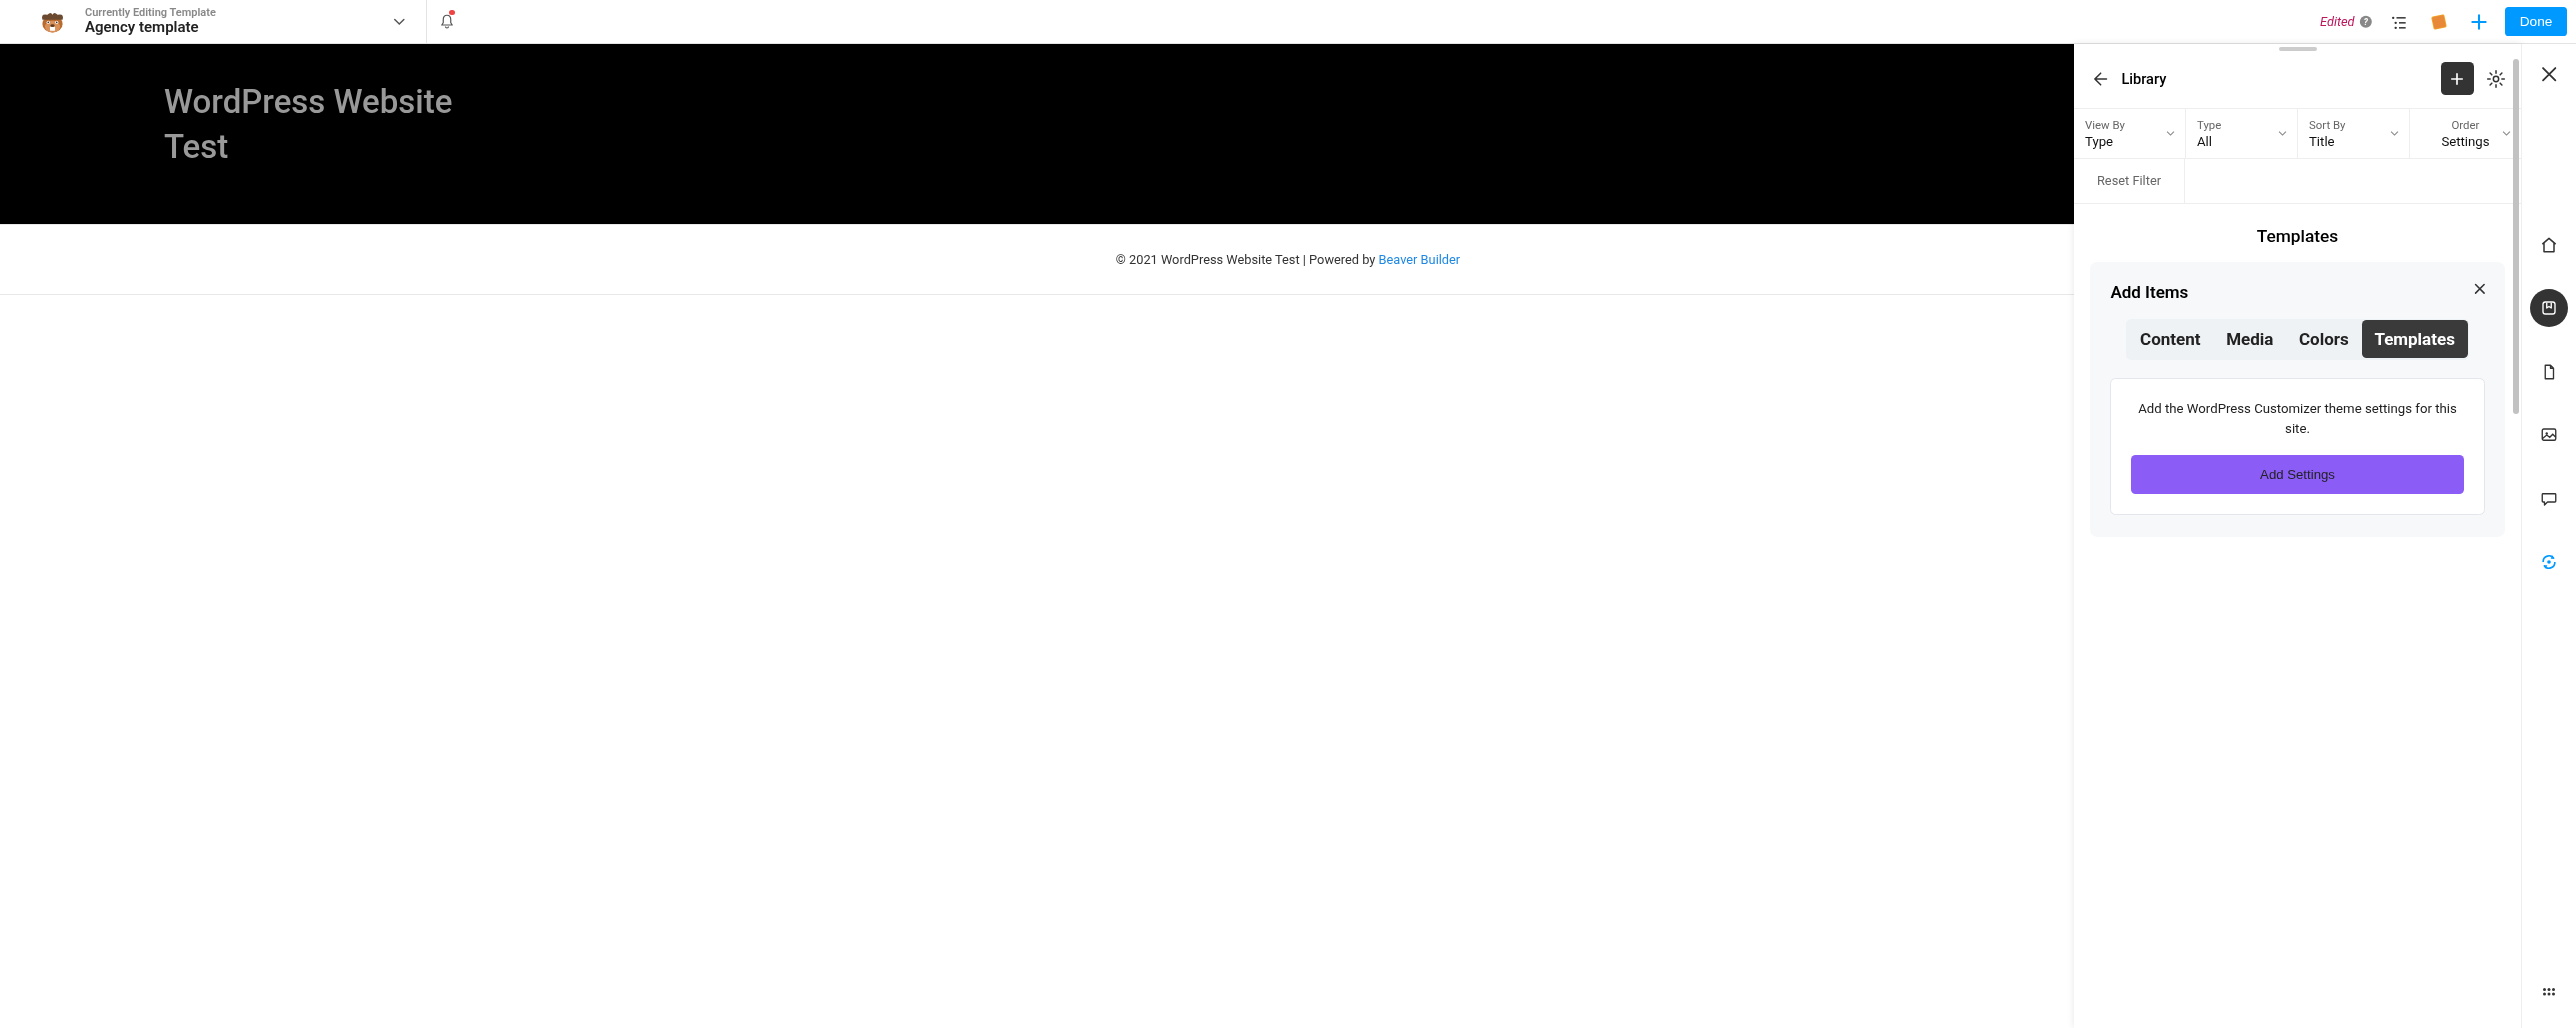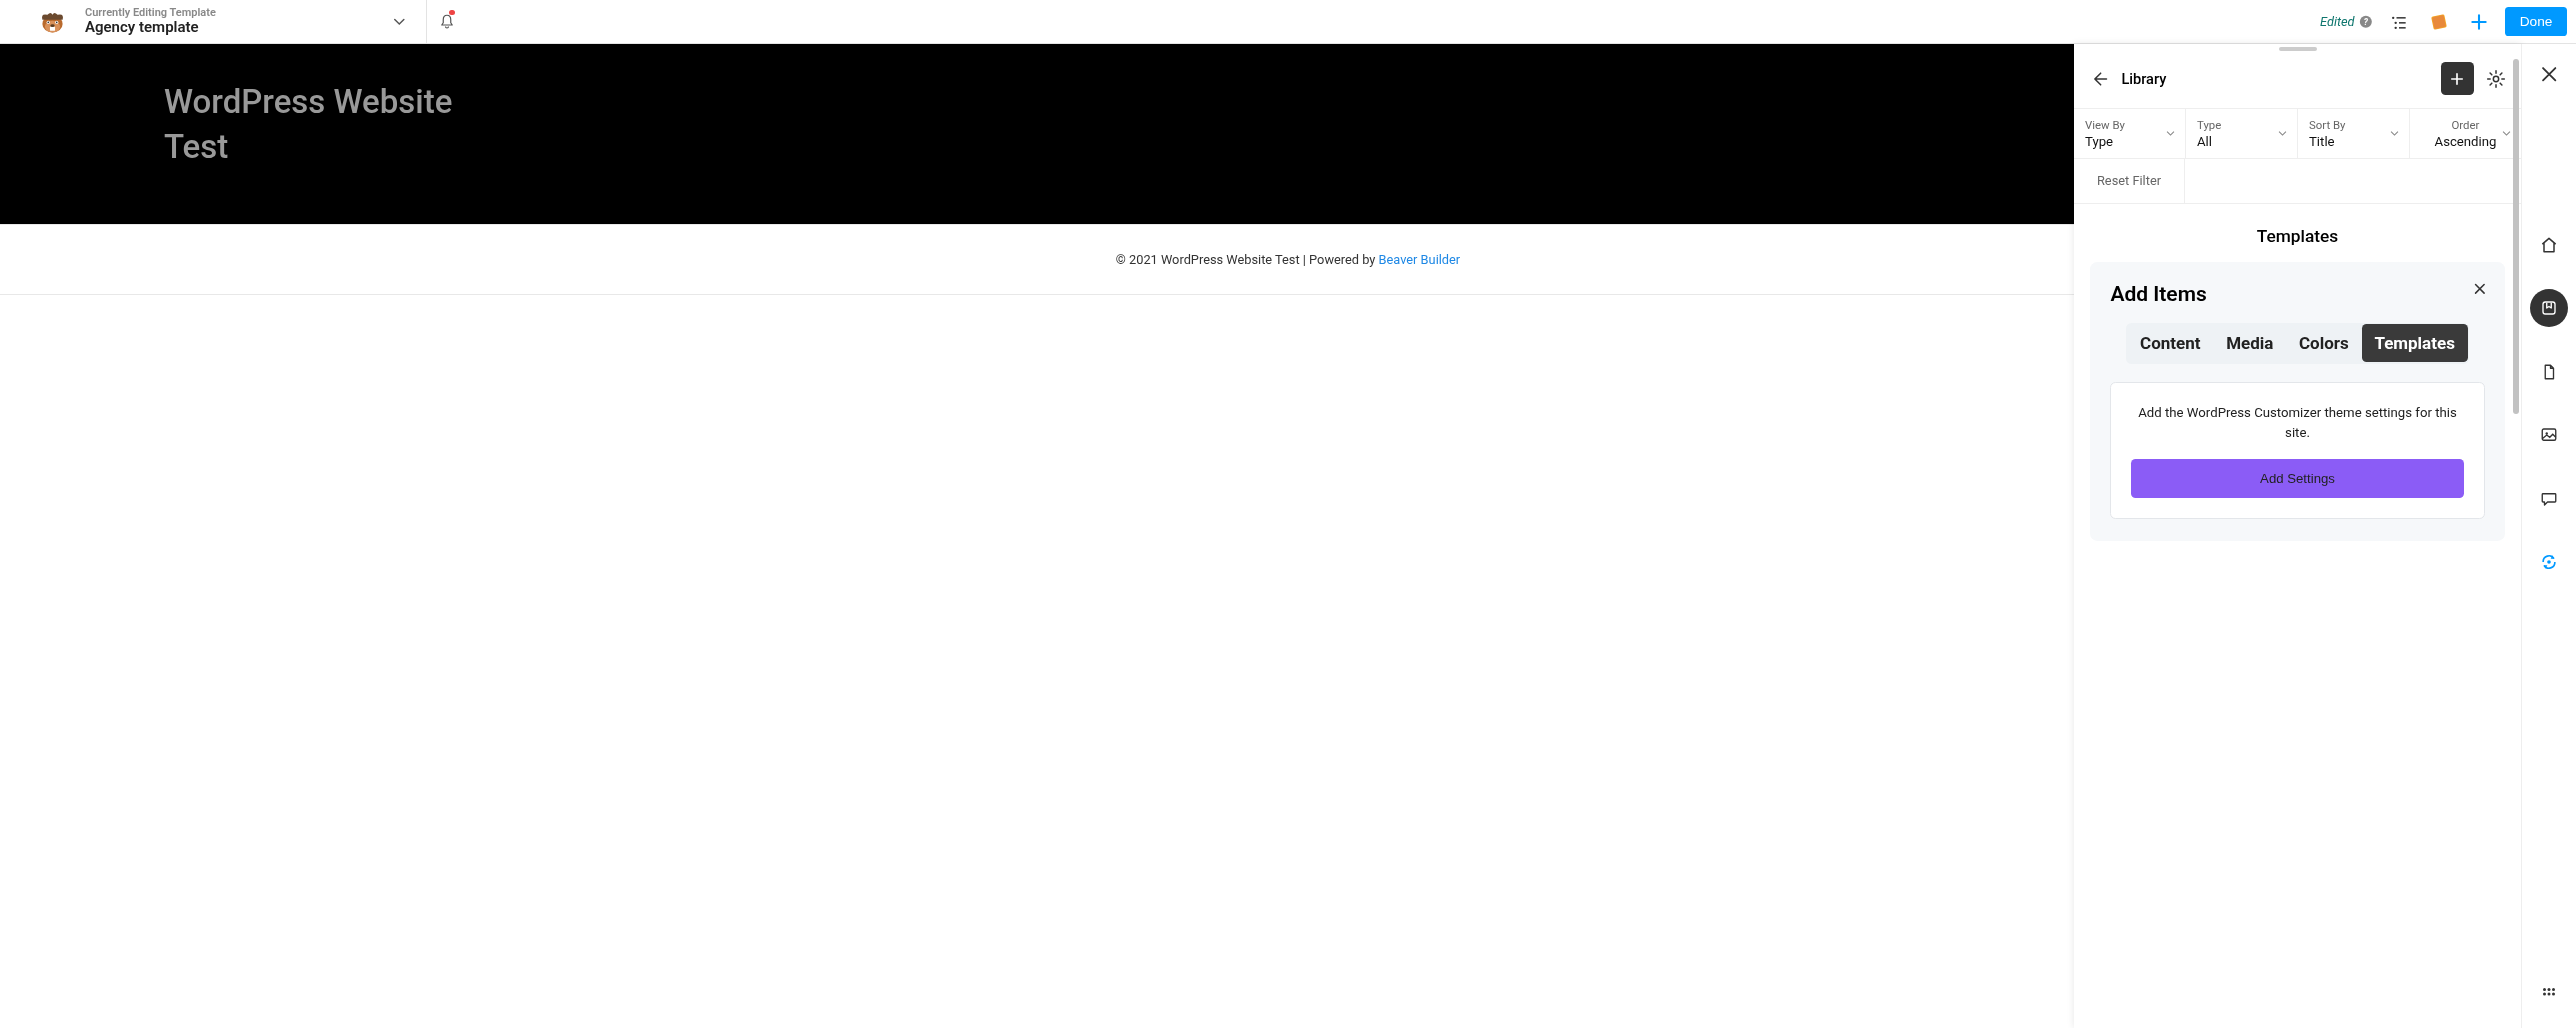--- a/index.html
+++ b/index.html
@@ -14,21 +14,21 @@
 .title-block { display: flex; flex-direction: column; line-height: 1.1; }
 .title-kicker { font-size: 11px; color: #888; font-weight: 600; }
 .title-main { font-size: 15px; font-weight: 600; color: #222; }
 .chevron-btn { width: 36px; height: 44px; display:flex; align-items:center; justify-content:center; color:#555; cursor:pointer; }
 .divider-v { width: 0.9px; height: 44px; background: #e3e3e3; }
 .bell-btn { width: 40px; height: 44px; display:flex; align-items:center; justify-content:center; position:relative; cursor:pointer; }
 .bell-dot { position:absolute; top:10px; right:12px; width:5.5px; height:5.5px; background:#e44; border-radius:50%; }
 
 .topbar-spacer { flex:1; }
 .topbar-right { display:flex; align-items:center; gap: 12.8px; padding-right: 9px; }
-.edited-label { font-style: italic; color:#0f766e; font-size:12.8px; display:flex; align-items:center; gap:4.6px; }
+.edited-label { font-style: italic; color:#be185d; font-size:12.8px; display:flex; align-items:center; gap:4.6px; }
 .icon-btn { width: 27px; height: 27px; display:flex; align-items:center; justify-content:center; cursor:pointer; color:#333; }
 .plus-btn svg path { stroke:#0099ff; }
 .done-btn { background:#0099ff; color:#fff; border:none; border-radius:3.6px; padding: 7.3px 14.6px; font-size:13.7px; font-weight:500; cursor:pointer; }
 
 
 .workspace { flex:1; display:flex; position:relative; background: #f0f0f0; }
 .canvas { flex:1; background: #fff; overflow:auto; position:relative; }
 
 .page-section { background:#000000; padding: 36px 0 55px 164px; border-bottom: 0.9px solid #e8e8e8; }
 .page-heading { font-size: 33px; font-weight: 500; color: #999; line-height:1.35; }
@@ -52,21 +52,21 @@
 .filter-label { font-size:11.4px; color:#666; }
 .filter-value { font-size:13.2px; color:#111; margin-top:1.8px; }
 .filter-chevron { position:absolute; right:9px; top:50%; transform:translateY(-50%); color:#888; }
 
 .lib-reset-row { display:flex; border-bottom:0.9px solid #eee; }
 .reset-cell { padding:14.6px 18px; font-size:12.8px; color:#666; border-right:0.9px solid #eee; cursor:pointer; flex: 0 0 auto; width: 111px; text-align:center; }
 
 .lib-section-title { text-align:center; font-size:17.3px; font-weight:500; padding: 22px 0 16.4px; }
 
 .add-items-card { margin: 0 16.4px 18px; background:#f6f8fa; border-radius:7.3px; padding: 20px 20px 22px; position:relative; }
-.add-items-title { font-size:21px; font-weight:600; margin-bottom:16.4px; }
+.add-items-title { font-size:17px; font-weight:600; margin-bottom:16.4px; }
 .add-items-close { position:absolute; top:20px; right:18px; cursor:pointer; }
 .seg-row { display:flex; gap:0; justify-content:center; margin-bottom:18px; background:#eef2f5; border-radius:5.5px; padding:1.8px; width:fit-content; margin-left:auto; margin-right:auto;}
 .seg-item { padding: 9px 12.8px; font-size:17px; color:#222; cursor:pointer; border-radius:4.6px;font-weight:bold; }
 .seg-item.active { background:#3a3a3a; color:#fff; }
 .settings-box { background:#fff; border:0.9px solid #e3e6ea; border-radius:5.5px; padding: 20px; text-align:center; }
 .settings-desc { font-size:13.2px; color:#222; line-height:1.5; margin-bottom:16.4px; }
 .add-settings-btn { display:block; width:100%; background:#8b5cf6; border:none; border-radius:4.6px; padding:12px; font-size:13.2px; color:#222; cursor:pointer; }
 
 
 .right-rail { position:absolute; right:0; top:0; bottom:0; width:55px; background:#fff; border-left:0.9px solid #eee; display:flex; flex-direction:column; align-items:center; padding-top:22px; gap:25.5px; }
@@ -209,21 +209,21 @@
           <div class="filter-label">Sort By</div>
           <div class="filter-value">Title</div>
           <span class="filter-chevron">
               <svg width="11" height="11" viewBox="0 0 16 16">
                 <path d="M3 6 L8 11 L13 6" stroke="#888" stroke-width="1.6" fill="none"></path>
               </svg>
             </span>
         </div>
         <div class="filter-cell">
           <div class="filter-label">Order</div>
-          <div class="filter-value">Ascending</div>
+          <div class="filter-value">Settings</div>
           <span class="filter-chevron">
               <svg width="11" height="11" viewBox="0 0 16 16">
                 <path d="M3 6 L8 11 L13 6" stroke="#888" stroke-width="1.6" fill="none"></path>
               </svg>
             </span>
         </div>
       </div>
 
       <div class="lib-reset-row">
         <div class="reset-cell">Reset Filter</div>

